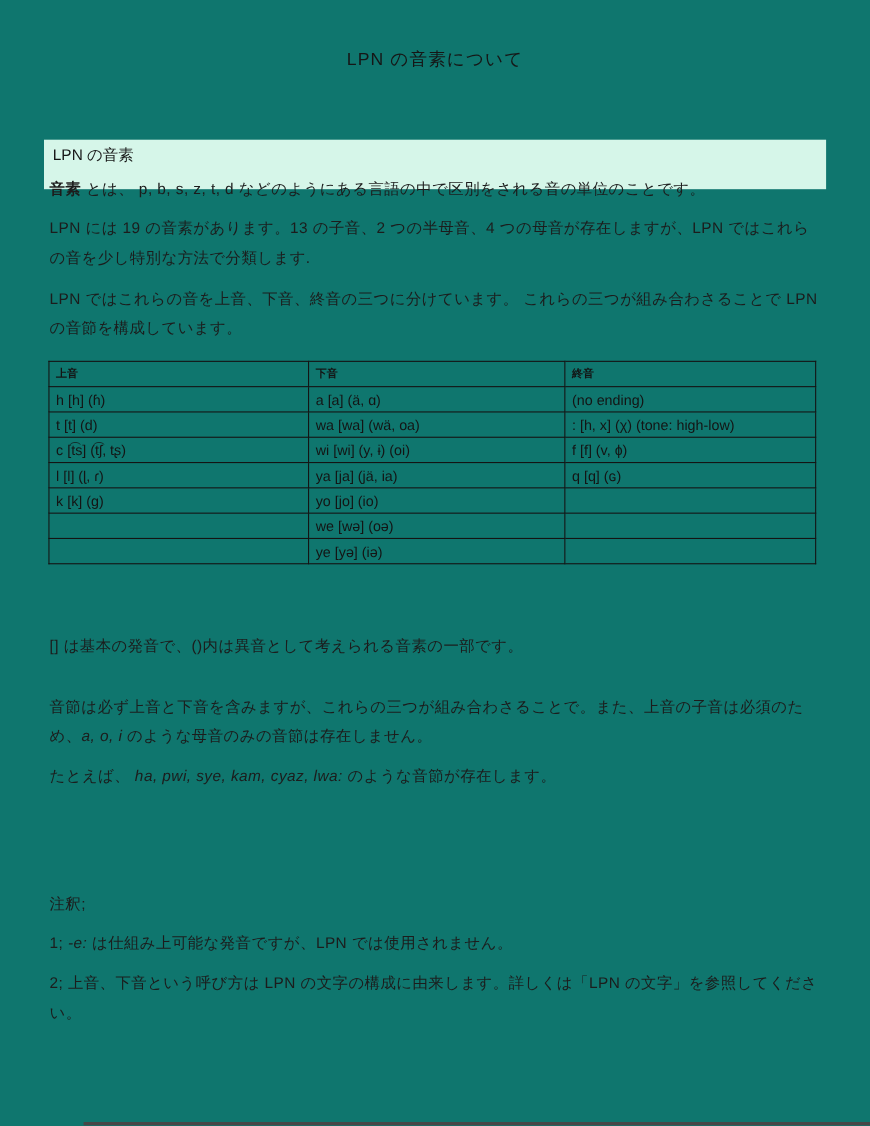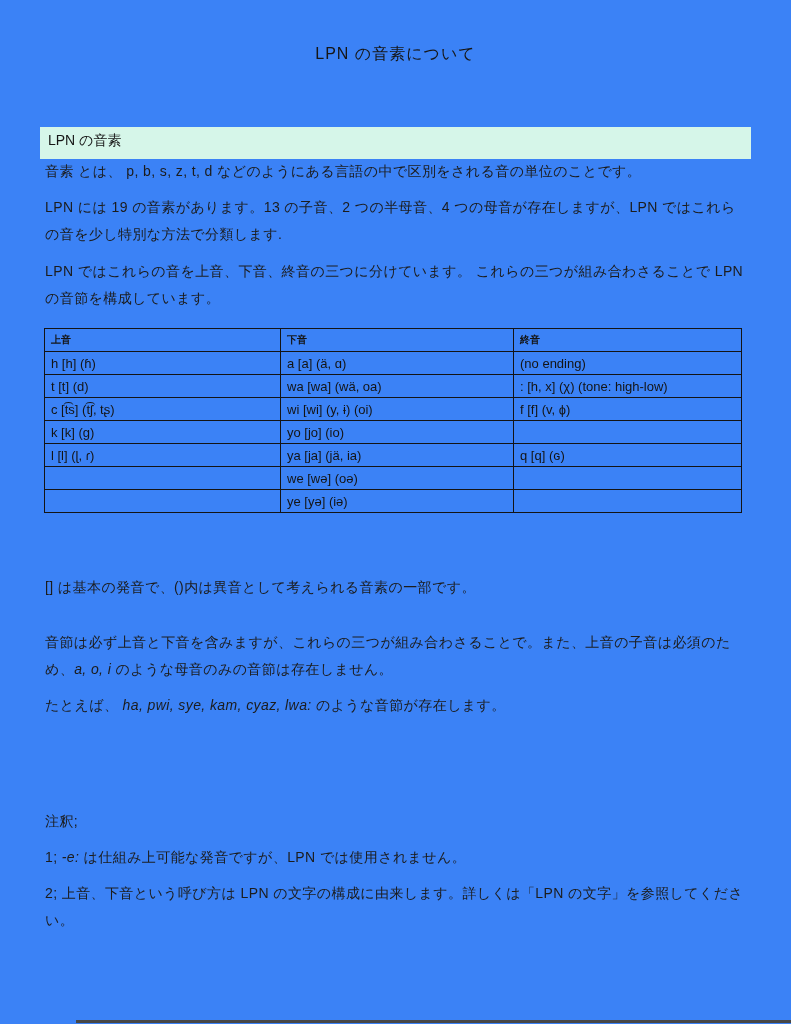--- a/index.html
+++ b/index.html
@@ -1,52 +1,52 @@
 <!DOCTYPE html>
 <html><head>
 <meta charset="utf-8">
 <style>
   html, body { margin: 0; padding: 0; background: #ffffff; }
   .page {
     position: relative;
     width: 791px;
     height: 1024px;
-    background: #3b82f6;
+    background: #0f766e;
     font-family: "Liberation Sans", "DejaVu Sans", sans-serif;
     color: #1c1c1c;
     overflow: hidden;
   }
   .doc-title {
     position: absolute;
     top: 44px; left: 0; right: 0;
     text-align: center;
     font-size: 16px;
     letter-spacing: 1px;
     color: #161616;
   }
   .section-band {
     position: absolute;
-    top: 127px; left: 40px; width: 703px; height: 32px;
+    top: 127px; left: 40px; width: 703px; height: 45px;
     background: #d6f6e9;
     font-size: 14px;
     line-height: 27px;
     padding-left: 8px;
     color: #161616;
   }
   .para {
     position: absolute;
     left: 45px;
     width: 700px;
     font-size: 14px;
     line-height: 27px;
     letter-spacing: 0.4px;
     color: #1c1c1c;
   }
   .para i, .para .it { font-style: italic; margin-top: 20px; }
-  .para .bd { font-weight: normal; }
+  .para .bd { font-weight: bold; }
   table.phonemes {
     position: absolute;
     top: 328px; left: 44px;
     width: 697px;
     border-collapse: collapse;
     table-layout: fixed;
   }
   table.phonemes th, table.phonemes td {
     border: 1.5px solid #141414;
     height: 22px;
@@ -107,28 +107,28 @@
           <td>t [t] (d)</td>
           <td>wa [wa] (wä, oa)</td>
           <td>: [h, x] (χ) (tone: high-low)</td>
         </tr>
         <tr>
           <td>c [t͡s] (t͡ʃ, tʂ)</td>
           <td>wi [wi] (y, ɨ) (oi)</td>
           <td>f [f] (v, ɸ)</td>
         </tr>
         <tr>
+          <td>l [l] (ɭ, ɾ)</td>
+          <td>ya [ja] (jä, ia)</td>
+          <td>q [q] (ɢ)</td>
+        </tr>
+        <tr>
           <td>k [k] (g)</td>
           <td>yo [jo] (io)</td>
           <td></td>
-        </tr>
-        <tr>
-          <td>l [l] (ɭ, ɾ)</td>
-          <td>ya [ja] (jä, ia)</td>
-          <td>q [q] (ɢ)</td>
         </tr>
         <tr>
           <td></td>
           <td>we [wə] (oə)</td>
           <td></td>
         </tr>
         <tr>
           <td></td>
           <td>ye [yə] (iə)</td>
           <td></td>

